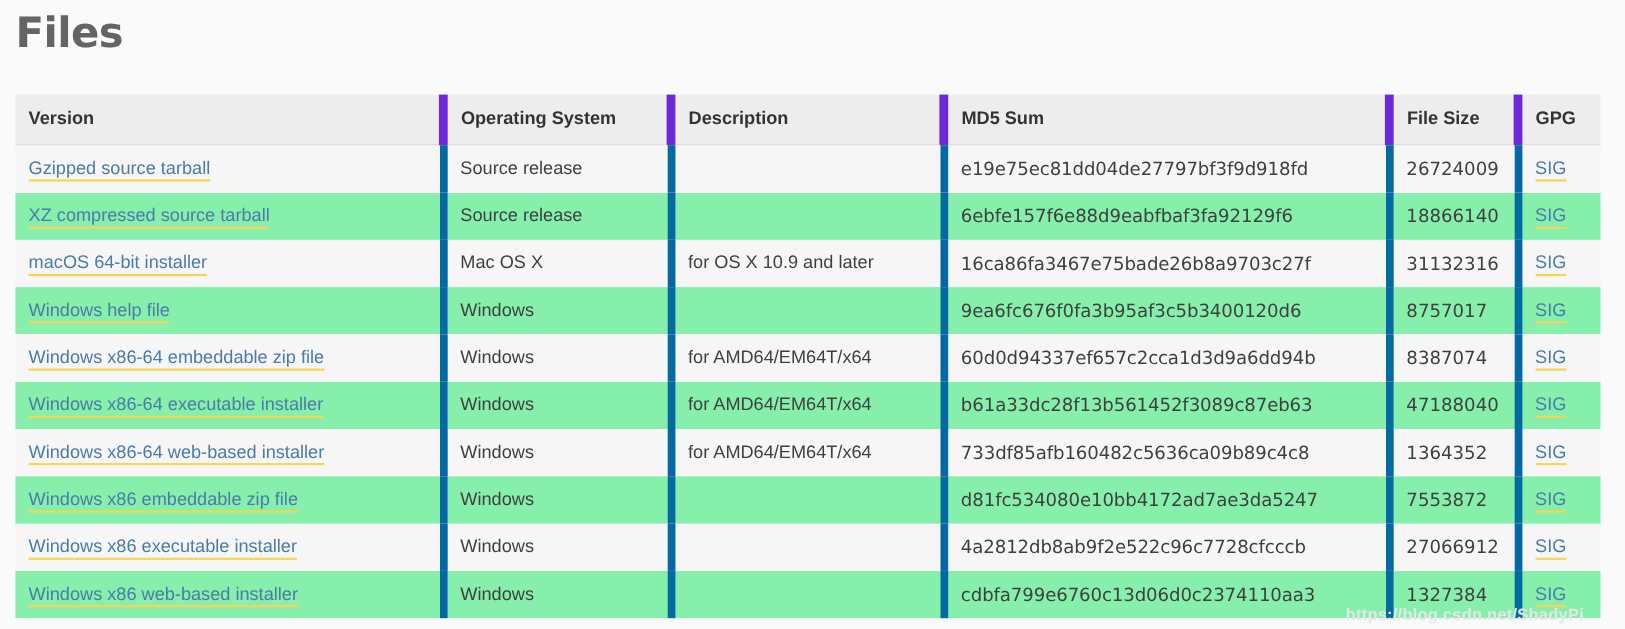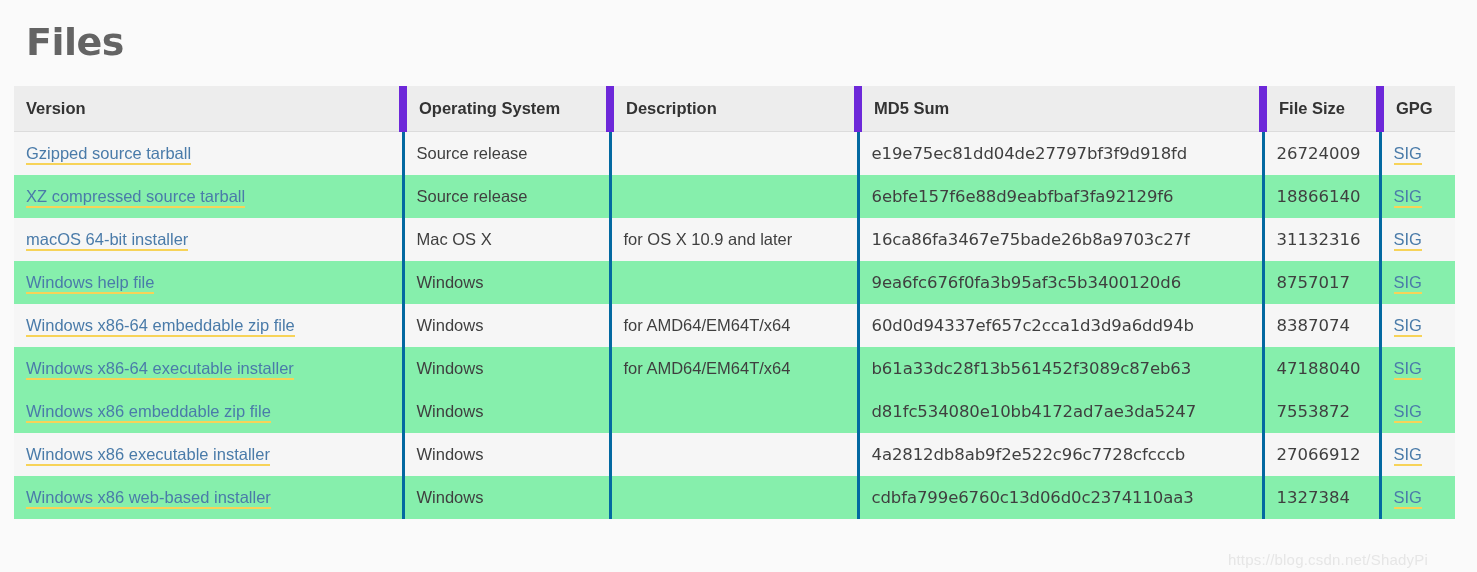--- a/index.html
+++ b/index.html
@@ -11,21 +11,21 @@
     height: 572px;
     overflow: hidden;
     font-family: "Liberation Sans", sans-serif;
   }
 
   .page {
     position: relative;
     width: 1448px;
     height: 572px;
     background: #fafafa;
-    padding: 12px;
+    padding: 0;
   }
 
   .page-title {
     font-family: "DejaVu Sans", sans-serif;
     font-size: 38px;
     font-weight: bold;
     color: #646464;
     margin: 0;
     padding: 8px 0 0 14px;
     letter-spacing: -0.5px;
@@ -63,21 +63,21 @@
     padding: 13px 12px 13px 12px;
     border-bottom: 1px solid #dcdcdc;
     border-right: 8px solid #6d28d9;
     font-family: "Liberation Sans", sans-serif;
     white-space: nowrap;
   }
   table.files thead th:last-child { border-right: none; }
 
   table.files tbody td {
     padding: 12px 12px 12px 12px;
-    border-right: 3px solid #0369a1;
+    border-right: 7px solid #0369a1;
     vertical-align: middle;
     height: 42px;
     font-size: 16.5px;
     color: #3f3f3f;
     overflow: hidden;
     white-space: nowrap;
   }
   table.files tbody td:last-child { border-right: none; }
 
   table.files tbody tr.odd td  { background: #f6f6f6; }
@@ -99,28 +99,29 @@
   }
 
   .size {
     font-family: "DejaVu Sans", sans-serif;
     font-size: 16px;
     color: #3f3f3f;
   }
 
   .watermark {
     position: absolute;
-    right: 20px;
+    right: 8px;
     bottom: 4px;
     font-size: 15px;
     color: #e6e6e6;
     font-family: "Liberation Sans", sans-serif;
     letter-spacing: 0.2px;
     user-select: none;
     pointer-events: none;
+    font-weight: bold;
   }
 </style>
 </head>
 <body>
 
 <div class="page">
 
   <h1 class="page-title">Files</h1>
 
   <div class="table-wrap">
@@ -185,20 +186,28 @@
             <td><a class="flink">SIG</a></td>
           </tr>
           <tr class="even">
             <td><a class="flink">Windows x86-64 executable installer</a></td>
             <td>Windows</td>
             <td>for AMD64/EM64T/x64</td>
             <td class="md5">b61a33dc28f13b561452f3089c87eb63</td>
             <td class="size">47188040</td>
             <td><a class="flink">SIG</a></td>
           </tr>
+          <tr class="odd">
+            <td><a class="flink">Windows x86-64 web-based installer</a></td>
+            <td>Windows</td>
+            <td>for AMD64/EM64T/x64</td>
+            <td class="md5">733df85afb160482c5636ca09b89c4c8</td>
+            <td class="size">1364352</td>
+            <td><a class="flink">SIG</a></td>
+          </tr>
           <tr class="even">
             <td><a class="flink">Windows x86 embeddable zip file</a></td>
             <td>Windows</td>
             <td></td>
             <td class="md5">d81fc534080e10bb4172ad7ae3da5247</td>
             <td class="size">7553872</td>
             <td><a class="flink">SIG</a></td>
           </tr>
           <tr class="odd">
             <td><a class="flink">Windows x86 executable installer</a></td>

